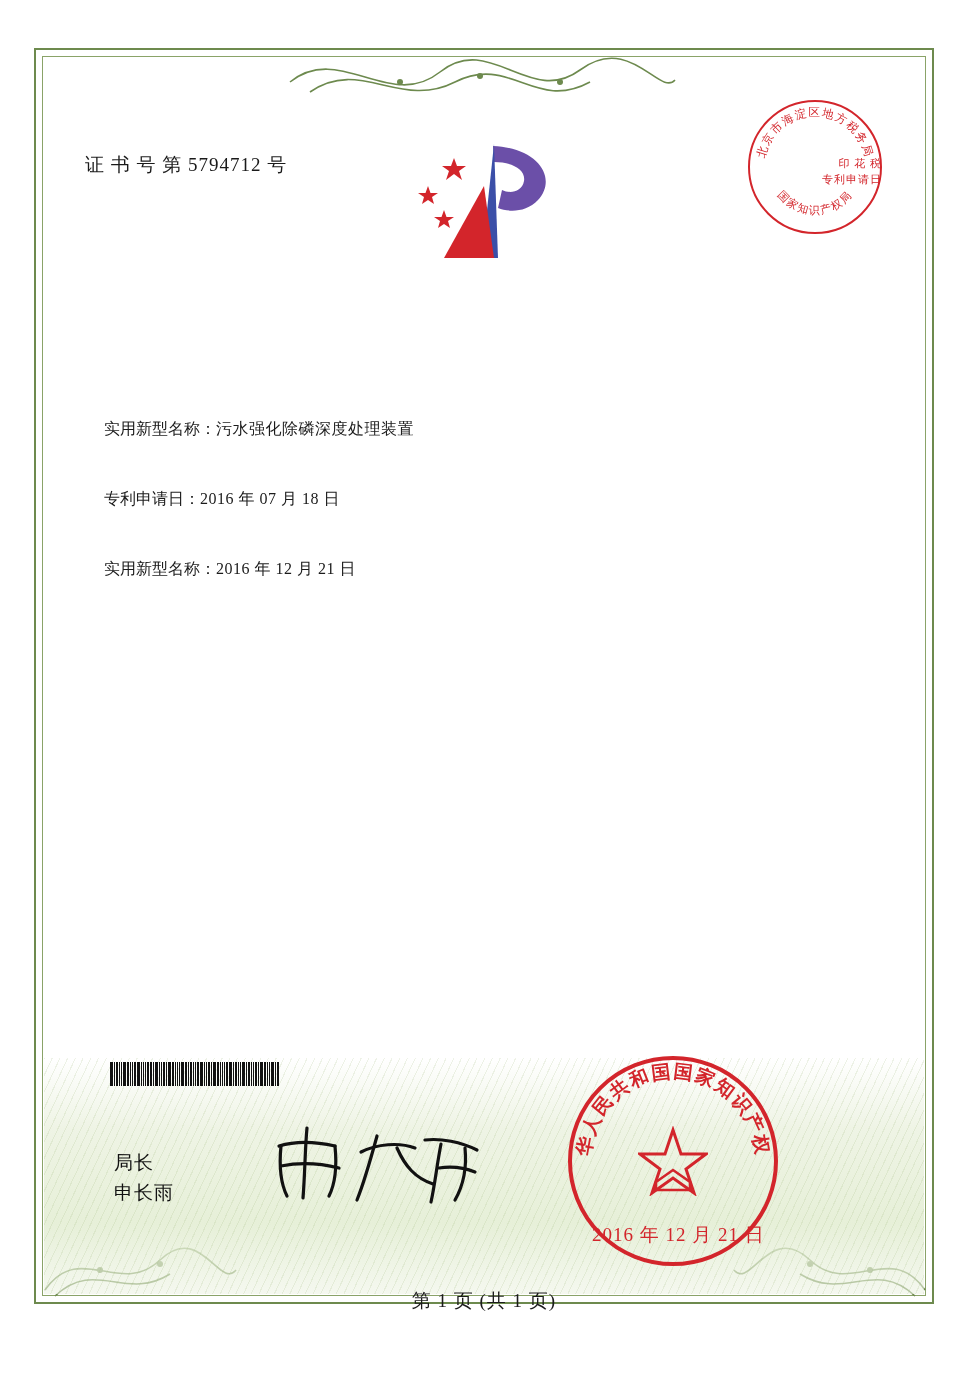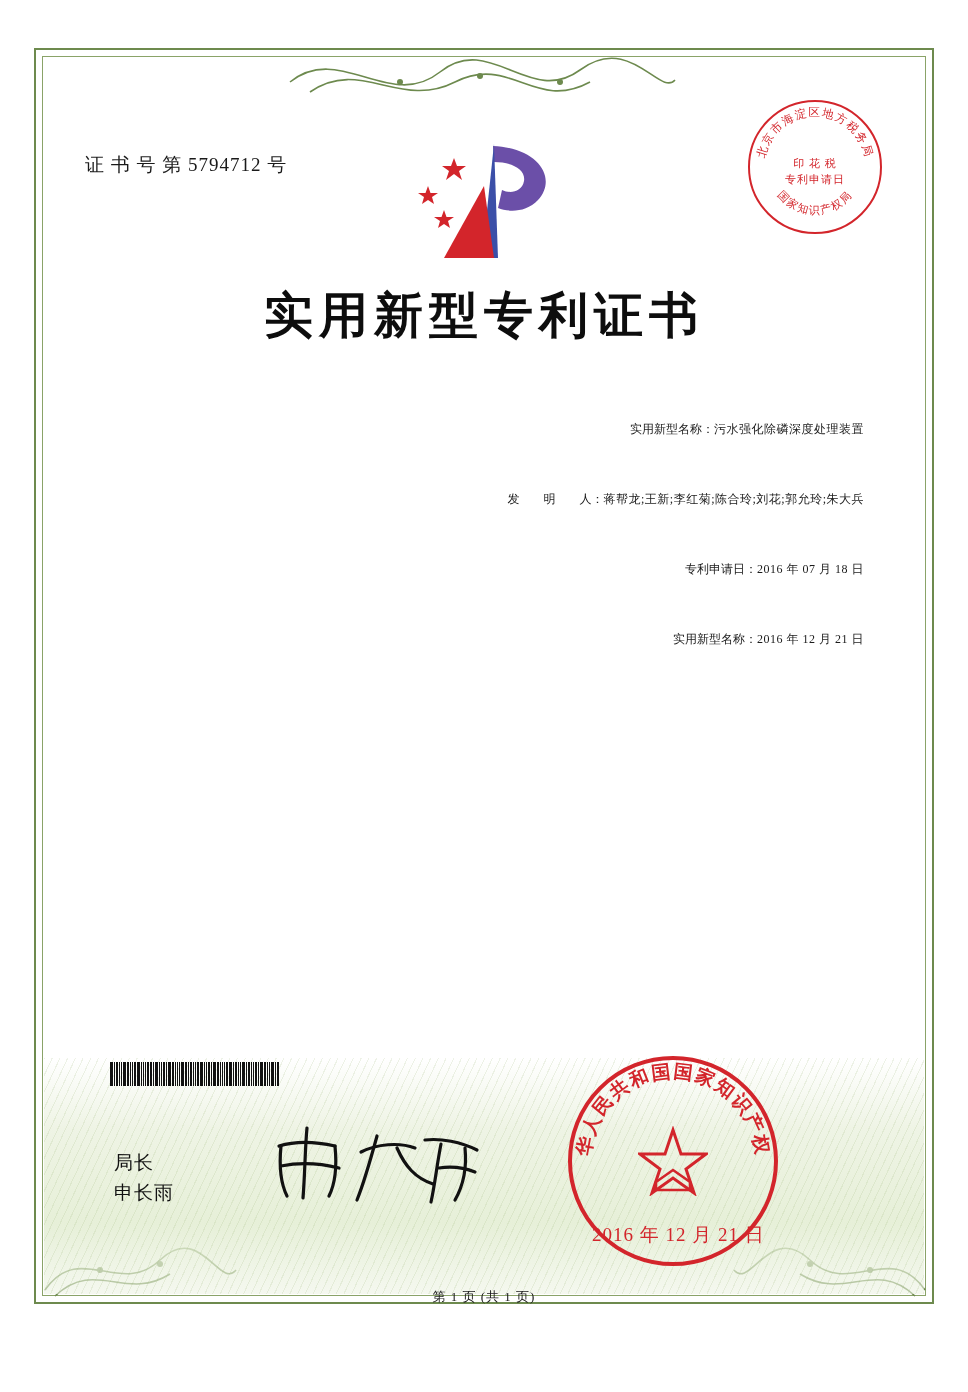--- a/index.html
+++ b/index.html
@@ -99,21 +99,21 @@
     border: 2.5px solid #d3252b;
     border-radius: 50%;
   }
   .stamp-top .arc-text,
   .stamp-top .inner-text {
     position: absolute;
     color: #d3252b;
   }
   .stamp-top .inner-text {
     left: 0; right: 0;
-    text-align: center;
+    text-align: right;
     font-size: 11px;
     line-height: 15px;
     letter-spacing: 1px;
     font-family: "Liberation Serif", serif;
   }
   .stamp-top .l2 { top: 56px; }
   .stamp-top .l3 { top: 72px; }
   .stamp-top .curve-top,
   .stamp-top .curve-bot {
     position:absolute; left:0; top:0; width:134px; height:134px;
@@ -134,26 +134,25 @@
   }
 
   
   .fields {
     position: absolute;
     left: 104px;
     top: 418px;
     width: 760px;
   }
   .field-row {
-    font-size: 12px;
+    font-size: 16px;
     color: #1b1b1b;
     line-height: 22px;
     margin-bottom: 48px;
     white-space: nowrap;
-    text-align: right;
   }
   .field-label { letter-spacing: 0px; }
   .field-value { letter-spacing: 0.5px; }
   .mono { font-family: "Liberation Serif", serif; letter-spacing: 1.2px; }
 
   
   .paras {
     position: absolute;
     left: 104px;
     top: 820px;
@@ -229,21 +228,21 @@
     color: #d3252b;
     letter-spacing: 1px;
   }
 
   
   .footer {
     position: absolute;
     left: 0; right: 0;
     top: 1288px;
     text-align: center;
-    font-size: 13px;
+    font-size: 19px;
     color: #1b1b1b;
     letter-spacing: 1px;
   }
 </style>
 </head>
 <body>
 
 <div class="page">
 
   <div class="border-outer"></div>
@@ -315,28 +314,24 @@
         <textPath href="#arcTop" startOffset="50%" text-anchor="middle" id="arcTopTxt">北京市海淀区地方税务局</textPath>
       </text>
       <text font-size="11" fill="#d3252b" font-family="Liberation Serif, serif" letter-spacing="1.5">
         <textPath href="#arcBot" startOffset="50%" text-anchor="middle" id="arcBotTxt">国家知识产权局</textPath>
       </text>
     </svg>
     <div class="inner-text l2">印 花 税</div>
     <div class="inner-text l3">专利申请日</div>
   </div>
 
-  <div class="title">实用新型专利证书</div>
 
   <div class="fields">
     <div class="field-row">
       <span class="field-label">实用新型名称：</span><span class="field-value">污水强化除磷深度处理装置</span>
-    </div>
-    <div class="field-row">
-      <span class="field-label">发　　明　　人：</span><span class="field-value">蒋帮龙;王新;李红菊;陈合玲;刘花;郭允玲;朱大兵</span>
     </div>
     <div class="field-row">
       <span class="field-label">专利申请日：</span><span class="field-value">2016 年 07 月 18 日</span>
     </div>
     <div class="field-row">
       <span class="field-label">实用新型名称：</span><span class="field-value">2016 年 12 月 21 日</span>
     </div>
   </div>
 
   <div class="paras">

